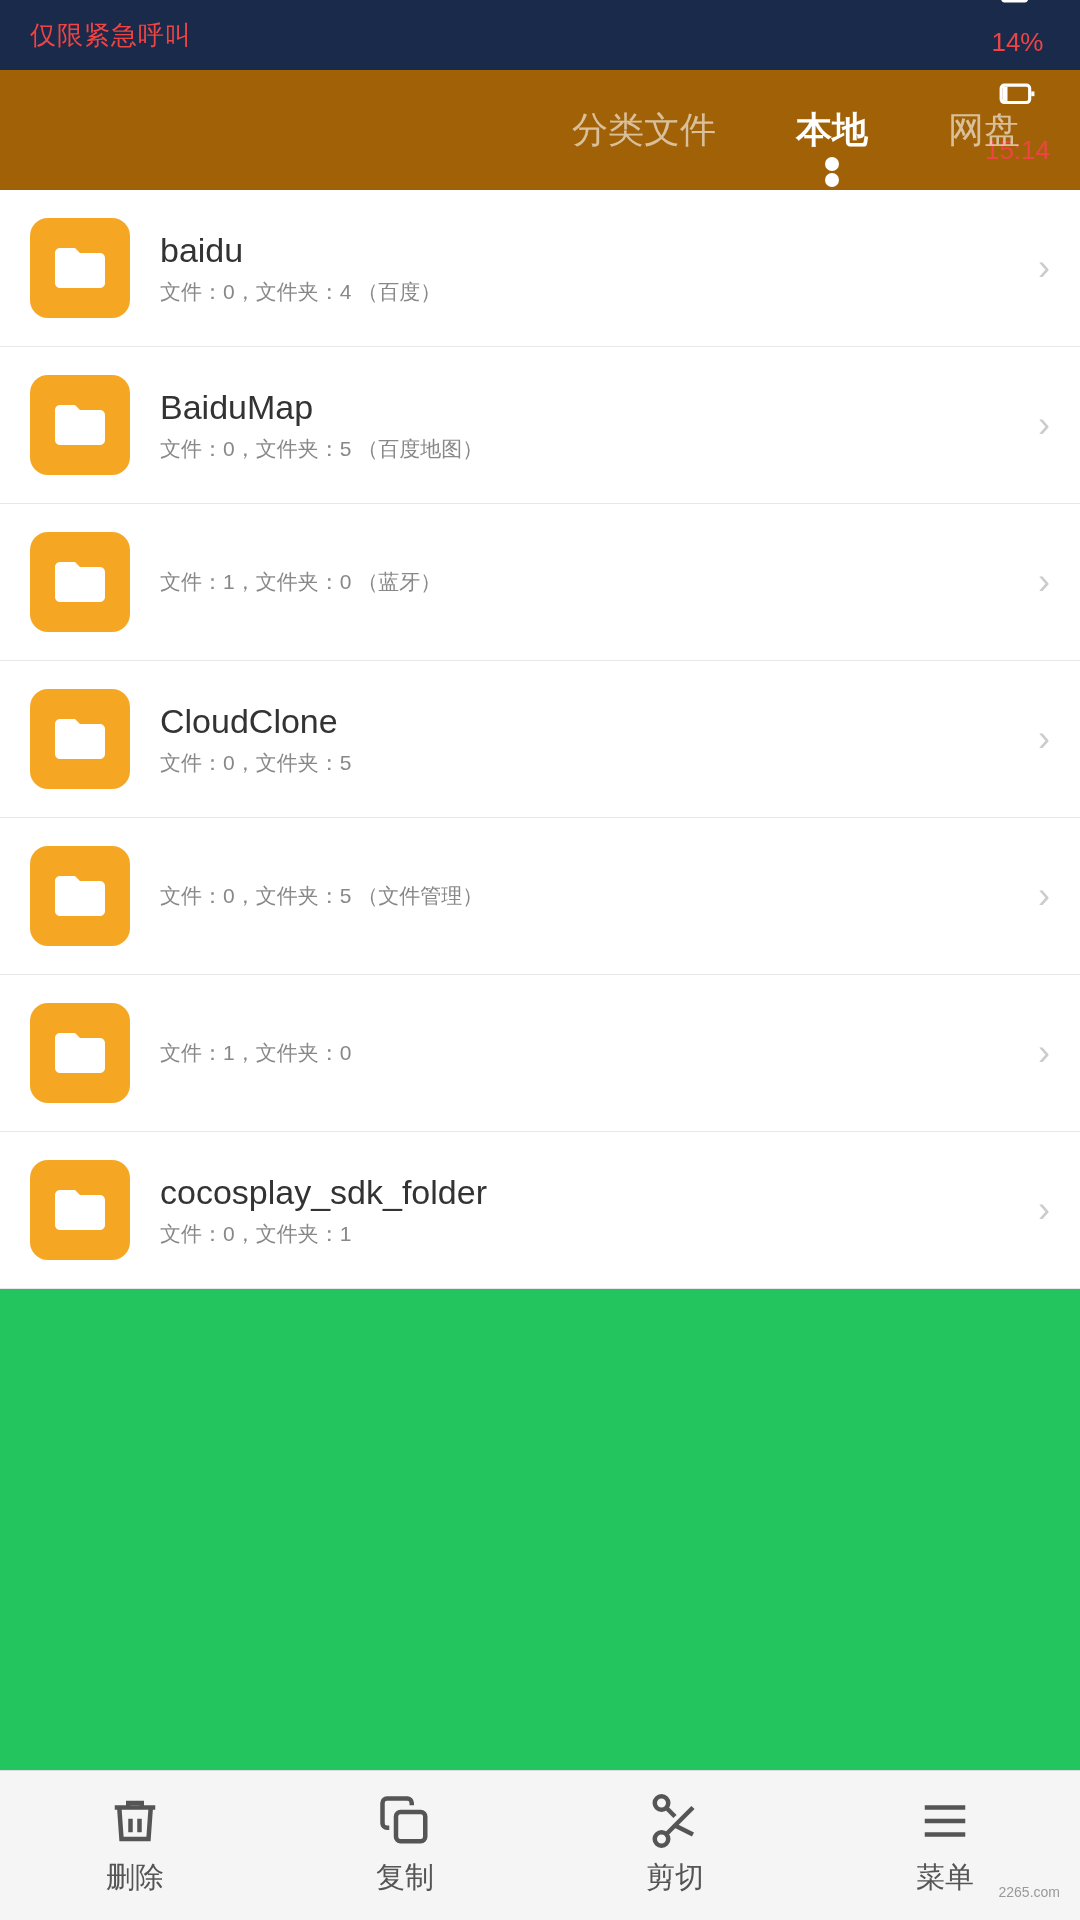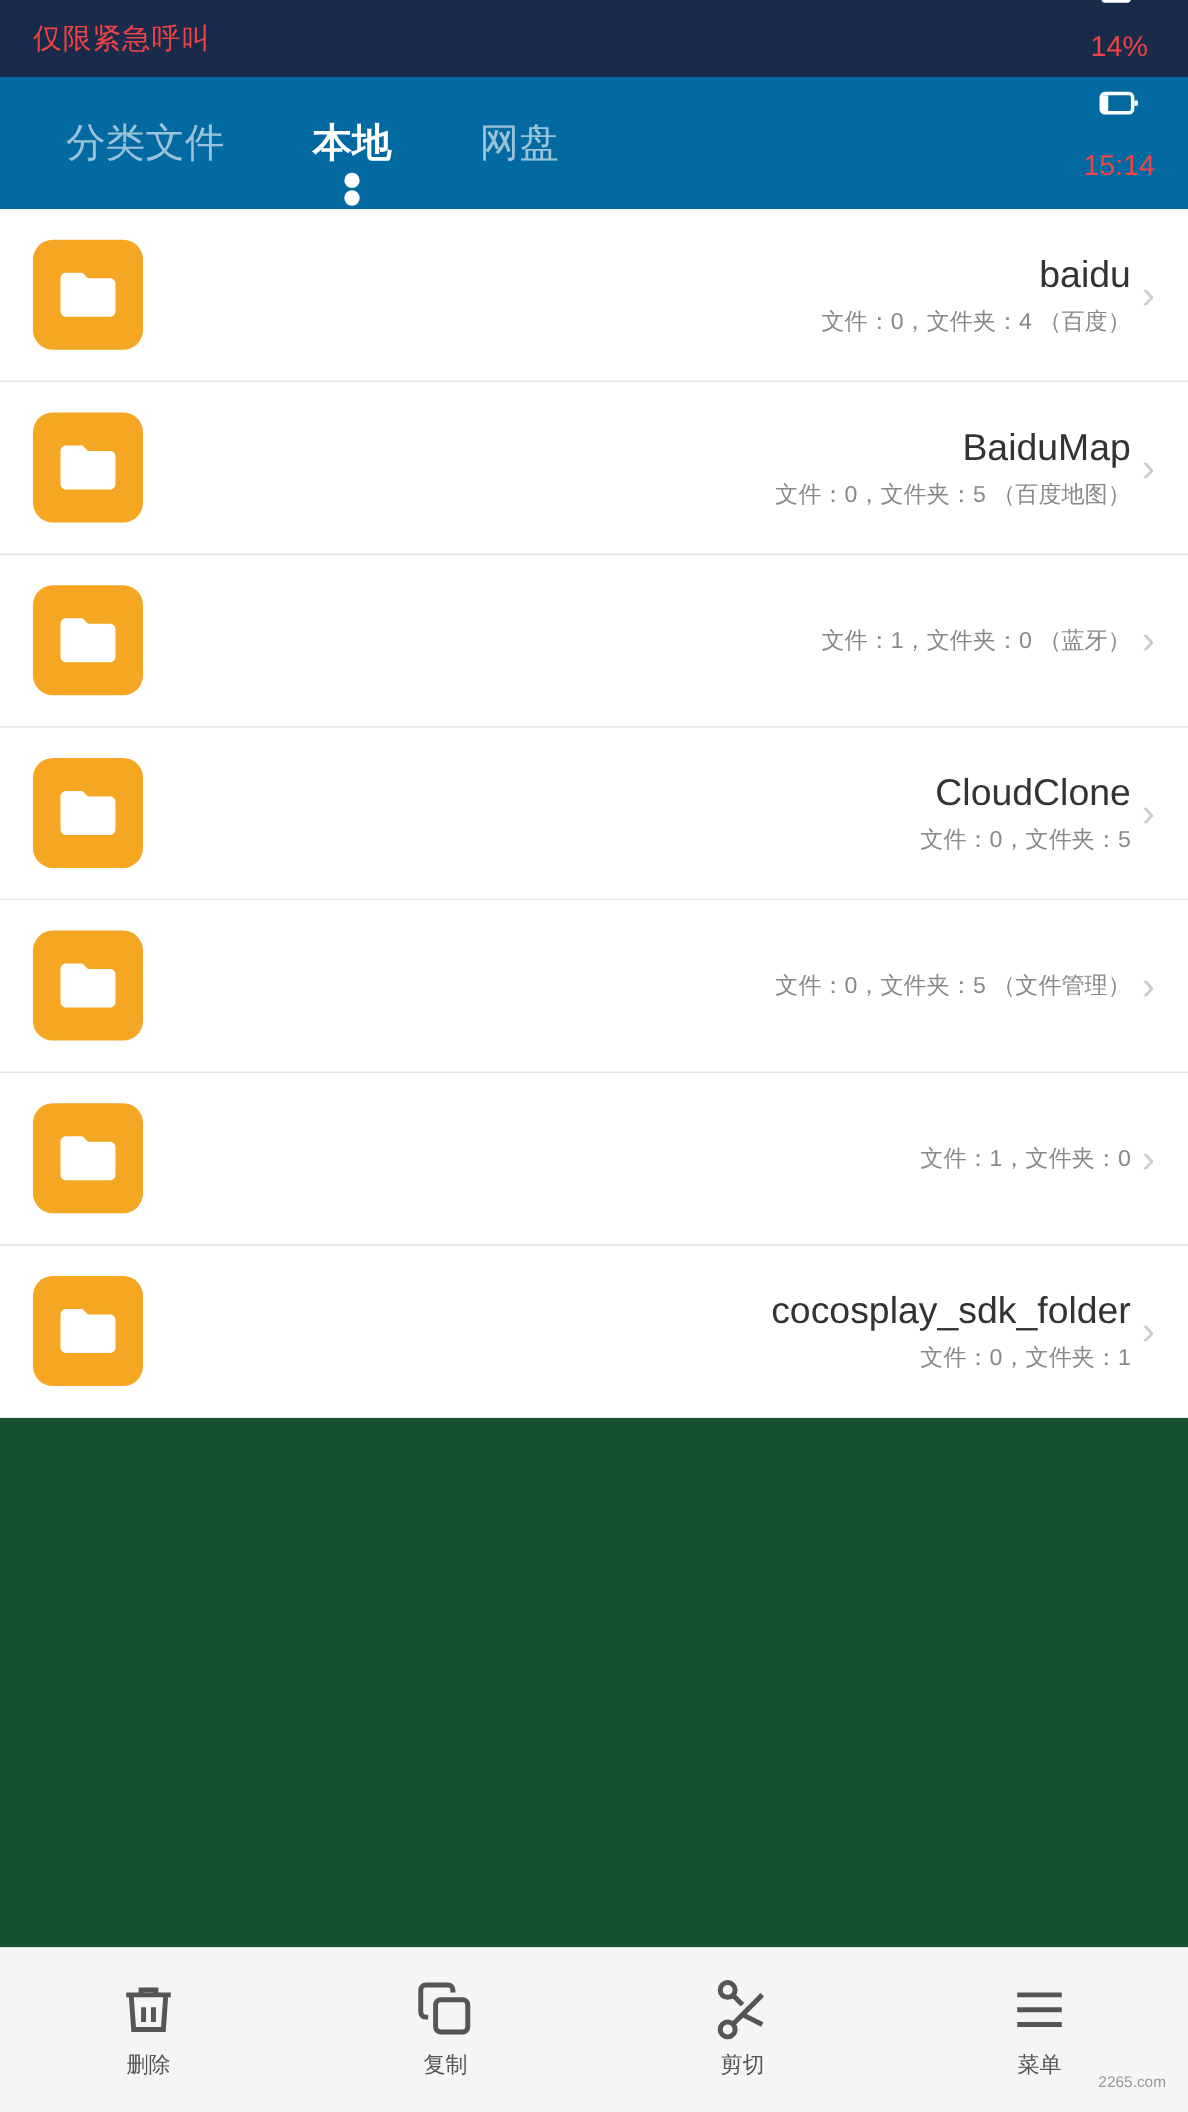--- a/index.html
+++ b/index.html
@@ -33,25 +33,25 @@
     .status-right {
       display: flex;
       align-items: center;
       gap: 16px;
       font-size: 26px;
       flex-direction: column;
     }
 
     
     .header {
-      background: #0369a1;
+      background: #a16207;
       height: 120px;
       display: flex;
       align-items: center;
-      justify-content: flex-start;
+      justify-content: flex-end;
       padding: 0 20px;
     }
 
     .header-tab {
       color: rgba(255,255,255,0.6);
       font-size: 36px;
       font-weight: 500;
       padding: 20px 40px;
       cursor: pointer;
       position: relative;
@@ -172,42 +172,41 @@
 
     .toolbar-btn svg {
       width: 54px;
       height: 54px;
       stroke: #555;
       fill: none;
       stroke-width: 2;
     }
 
     .toolbar-label {
-      font-size: 20px;
+      font-size: 29px;
       color: #555;
     }
 
     .watermark {
       position: absolute;
       bottom: 20px;
       right: 20px;
       font-size: 14px;
       color: #999;
       margin-top: 12px;
     }
 
     .main-content {
       position: absolute;
       top: 190px;
       left: 0;
       right: 0;
       bottom: 150px;
       overflow-y: auto;
-      background: #14532d;
-      text-align: right;
+      background: #22c55e;
     }
   </style>
 </head>
 <body>
 
 <div class="status-bar">
   <span class="status-left">仅限紧急呼叫</span>
   <div class="status-right">
 
     <span>

